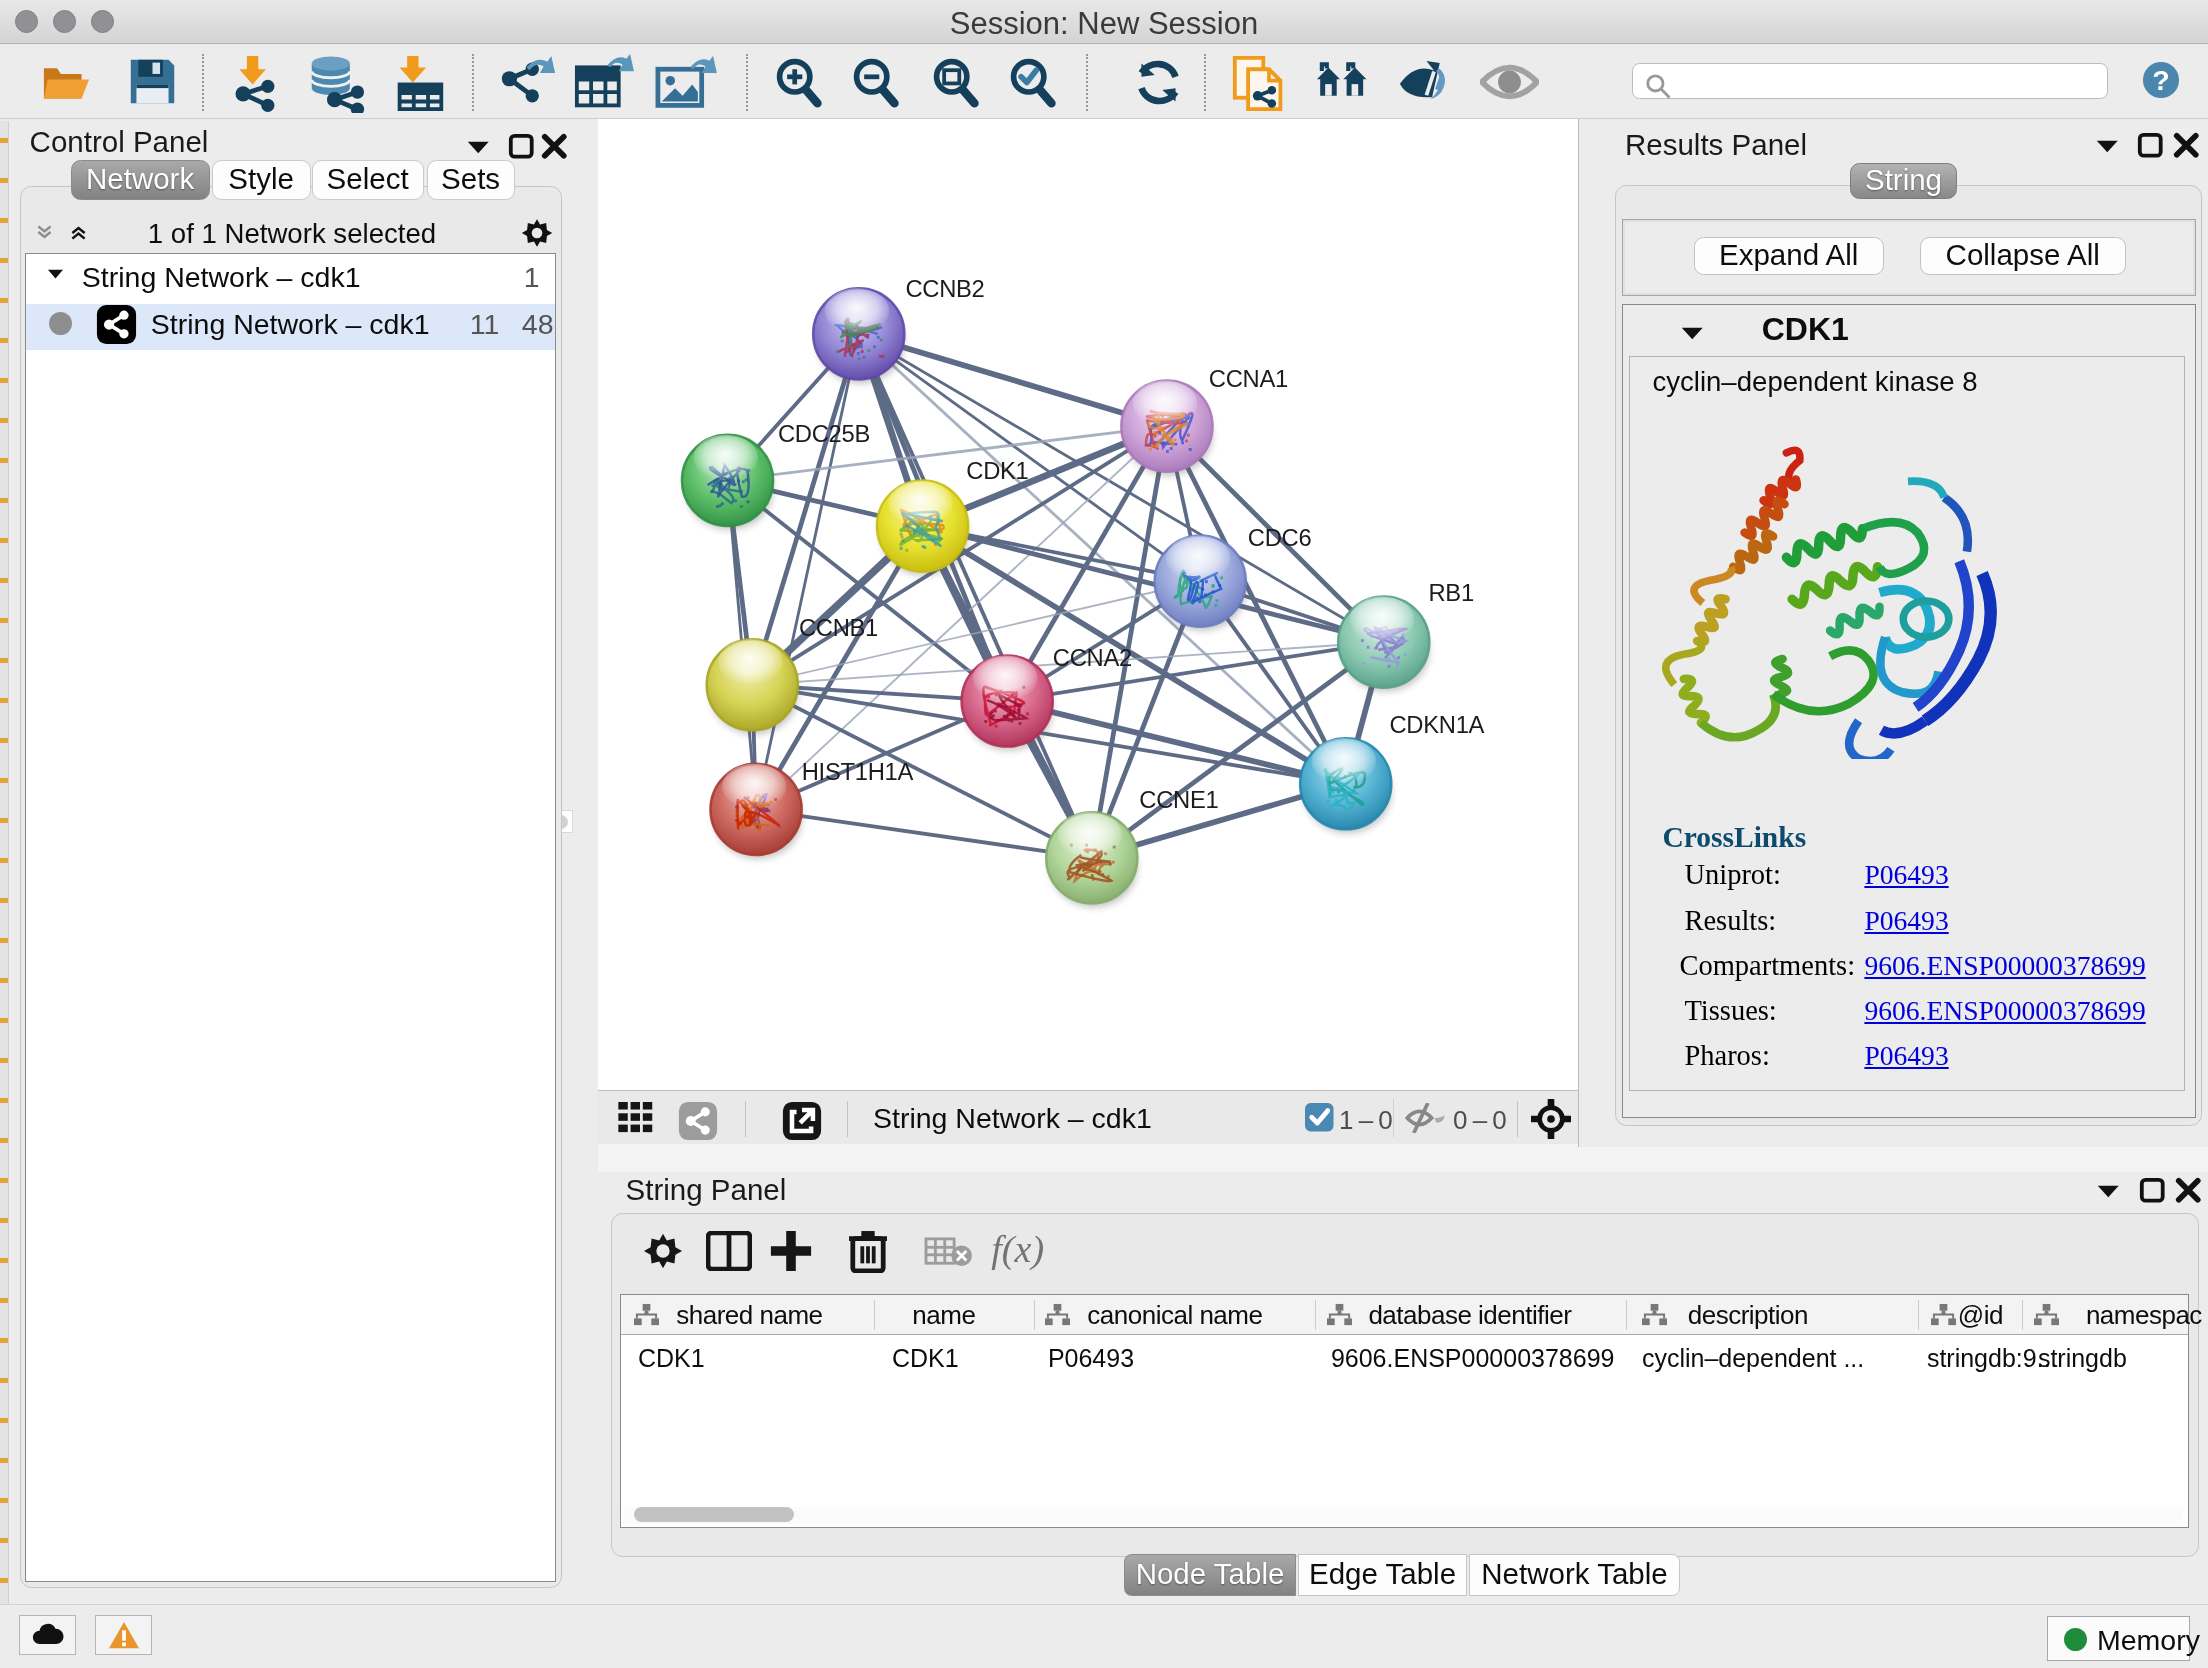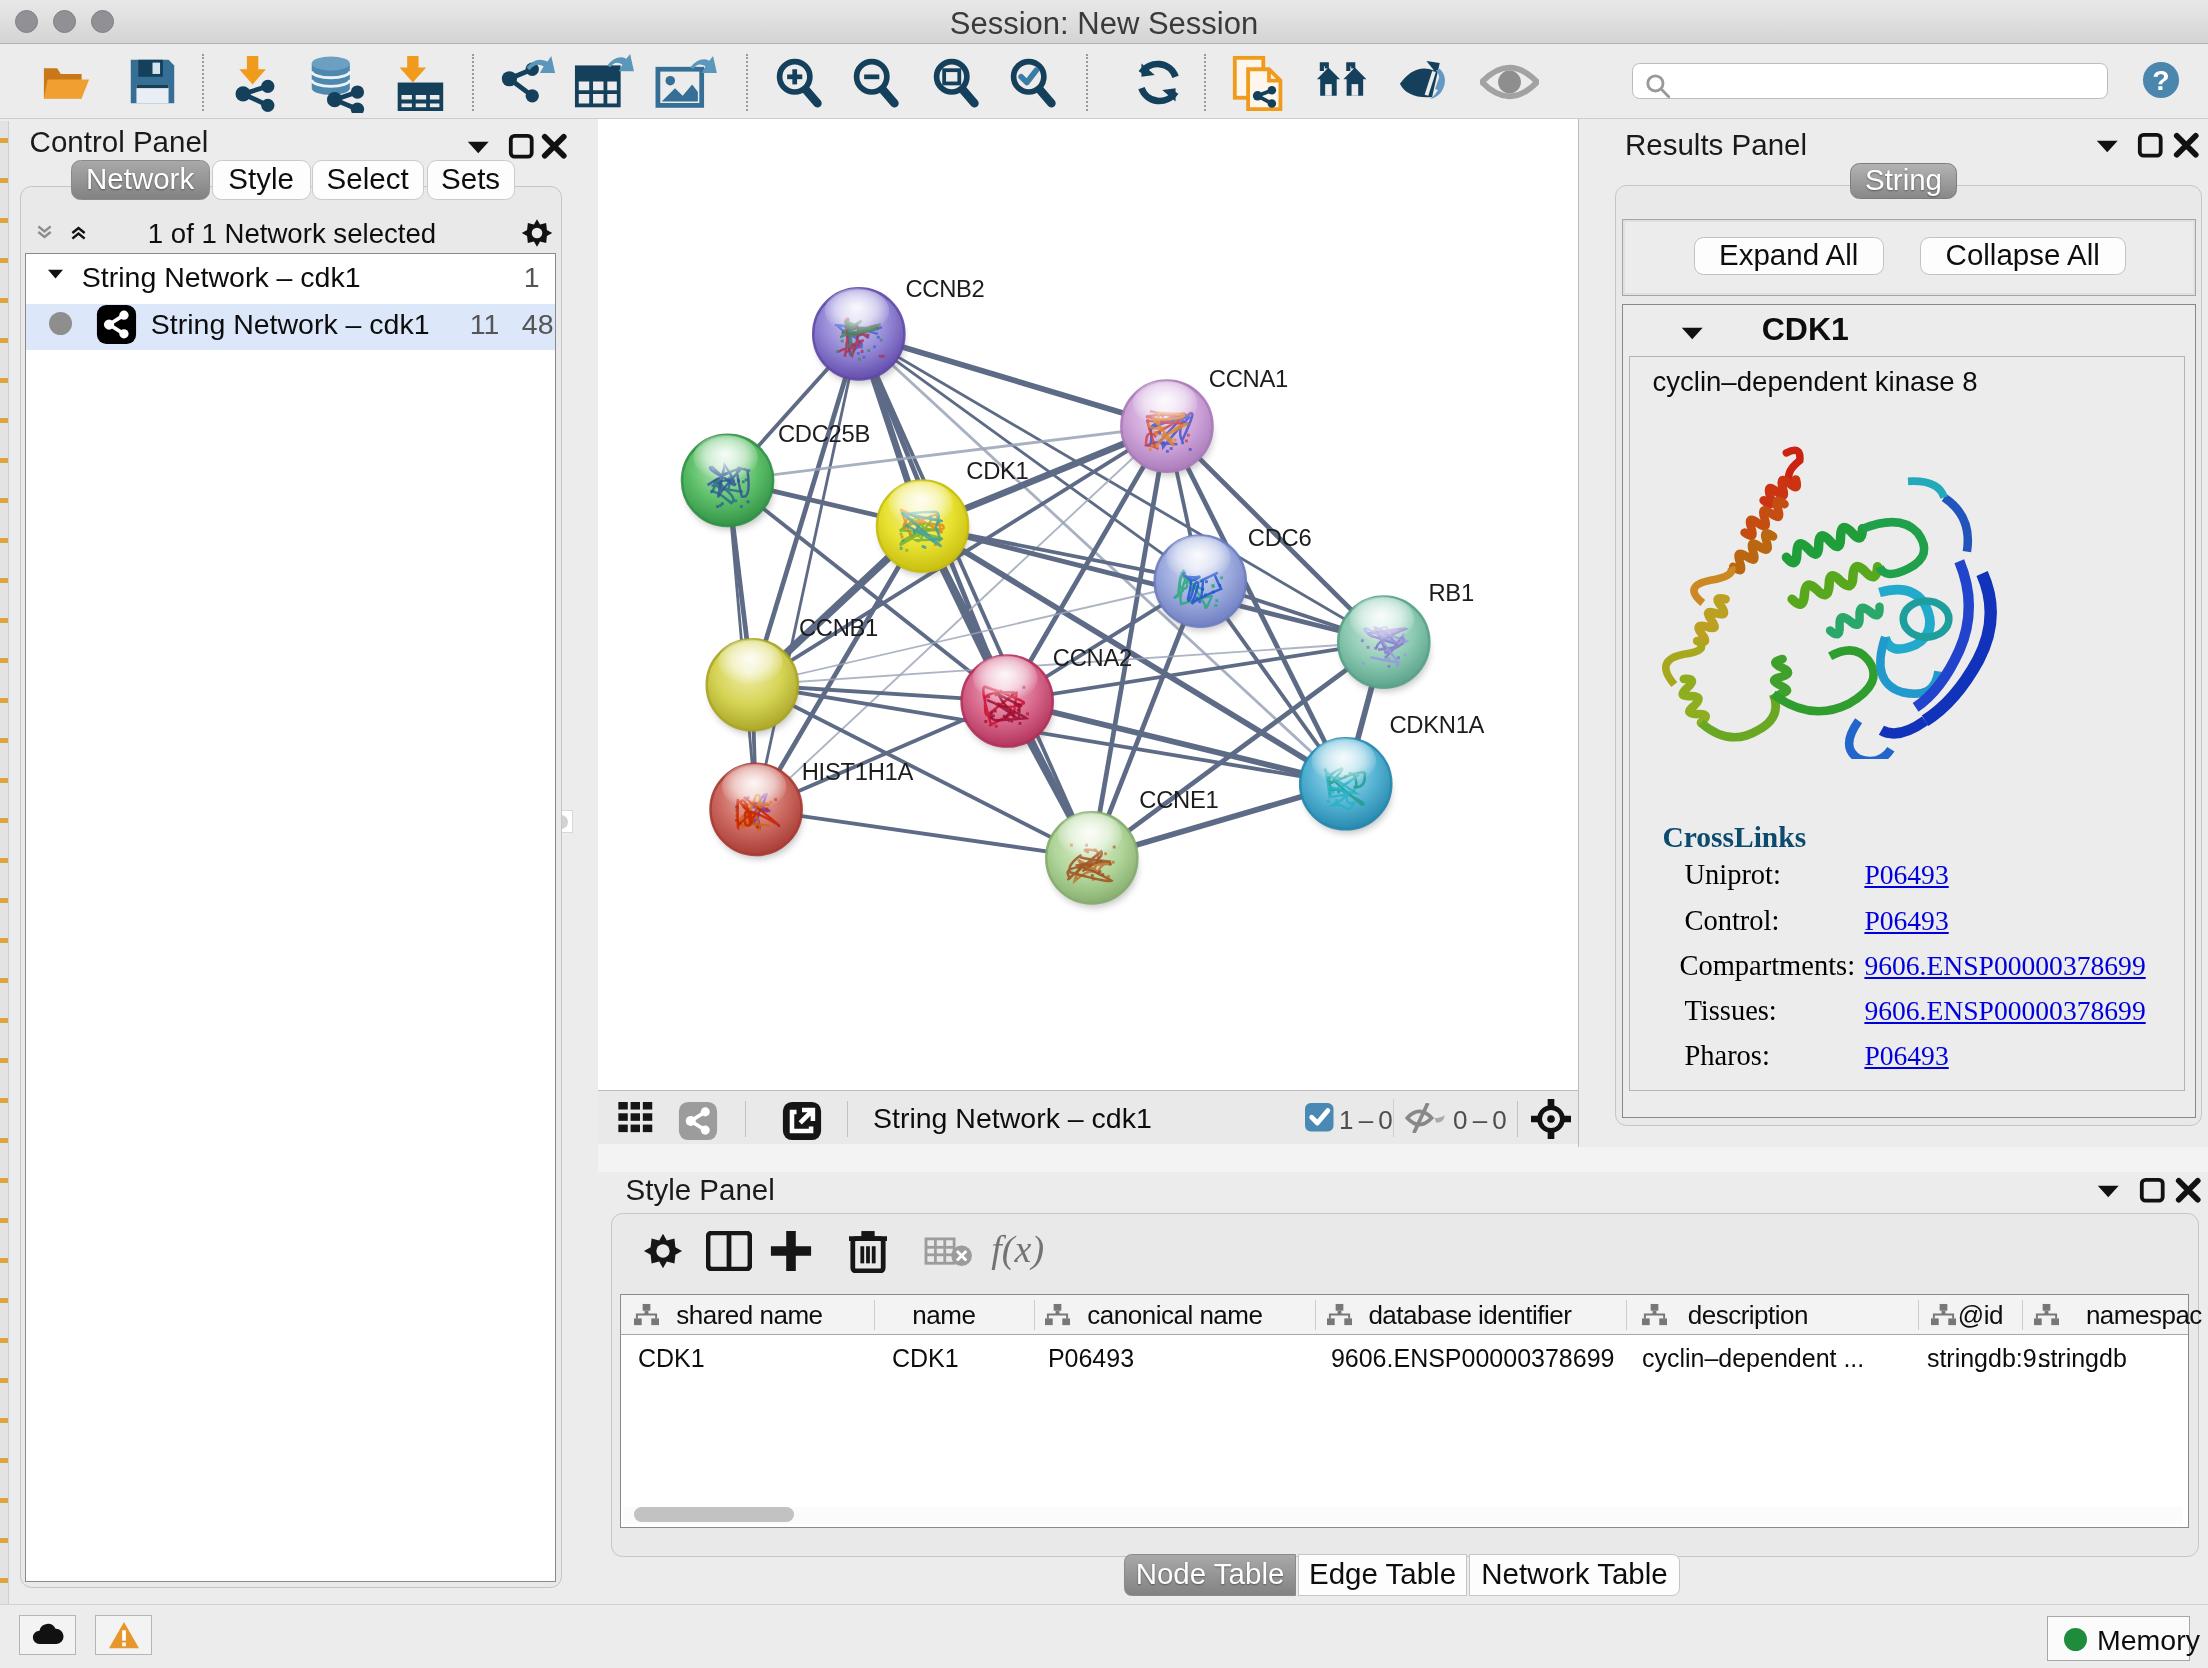--- a/index.html
+++ b/index.html
@@ -856,35 +856,35 @@
 <path d="M 358 135 Q 378 180 354 226 Q 330 270 298 290" fill="none" stroke="#1133bb" stroke-width="13"></path>
 <path d="M 334 122 Q 354 170 334 216 Q 315 258 288 276" fill="none" stroke="#2244cc" stroke-width="11"></path>
 <path d="M 298 290 Q 270 310 252 300" fill="none" stroke="#1133bb" stroke-width="11"></path>
 <path d="M 228 290 Q 208 318 228 330 Q 250 338 262 320" fill="none" stroke="#2266cc" stroke-width="9"></path>
 <path d="M 318 55 Q 348 75 342 112" fill="none" stroke="#2255bb" stroke-width="9"></path>
 <path d="M 280 38 Q 312 36 318 55" fill="none" stroke="#22aabb" stroke-width="8"></path>
 </svg>
           <div class="abs serif" style="left:32px;top:464px;font-size:29.5px;font-weight:bold;color:#0c4a6e;">CrossLinks</div>
           <div class="abs serif" style="left:54px;top:502px;font-size:28.5px;">Uniprot:</div>
           <a class="link abs" style="left:234px;top:502px;font-size:27.6px;">P06493</a>
-          <div class="abs serif" style="left:54px;top:548px;font-size:28.5px;">Control:</div>
+          <div class="abs serif" style="left:54px;top:548px;font-size:28.5px;">Results:</div>
           <a class="link abs" style="left:234px;top:548px;font-size:27.6px;">P06493</a>
           <div class="abs serif" style="left:49px;top:593px;font-size:28.5px;">Compartments:</div>
           <a class="link abs" style="left:234px;top:593px;font-size:27.6px;">9606.ENSP00000378699</a>
           <div class="abs serif" style="left:54px;top:638px;font-size:28.5px;">Tissues:</div>
           <a class="link abs" style="left:234px;top:638px;font-size:27.6px;">9606.ENSP00000378699</a>
           <div class="abs serif" style="left:54px;top:683px;font-size:28.5px;">Pharos:</div>
           <a class="link abs" style="left:234px;top:683px;font-size:27.6px;">P06493</a>
         </div>
       </div>
     </div>
   </div>
 
   <div id="tpanel">
-    <div id="tp-title">Style Panel</div>
+    <div id="tp-title">String Panel</div>
     <svg class="ic" style="left:1496px;top:7.6px;" width="28.5" height="23" viewBox="0 0 30 24">
         <path d="M4 6 L26 6 L15 18 Z" fill="#111"></path>
       </svg>
     <svg class="ic" style="left:1540px;top:3.8px;" width="28.5" height="28.5" viewBox="0 0 30 30">
         <rect x="4" y="4" width="22" height="22" rx="4" fill="none" stroke="#111" stroke-width="4"></rect>
       </svg>
     <svg class="ic" style="left:1576px;top:3.8px;" width="28.5" height="28.5" viewBox="0 0 30 30">
         <path d="M5 5 L25 25 M25 5 L5 25" stroke="#111" stroke-width="6" stroke-linecap="round"></path>
       </svg>
     <div id="tp-frame">

